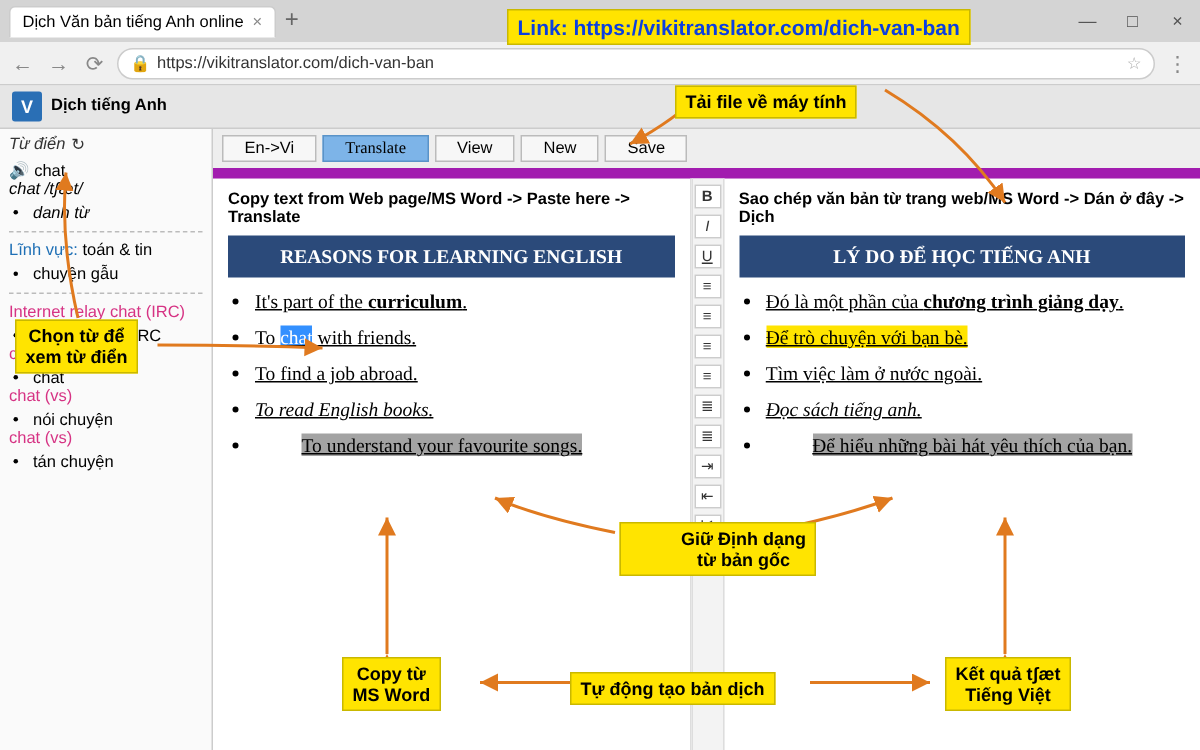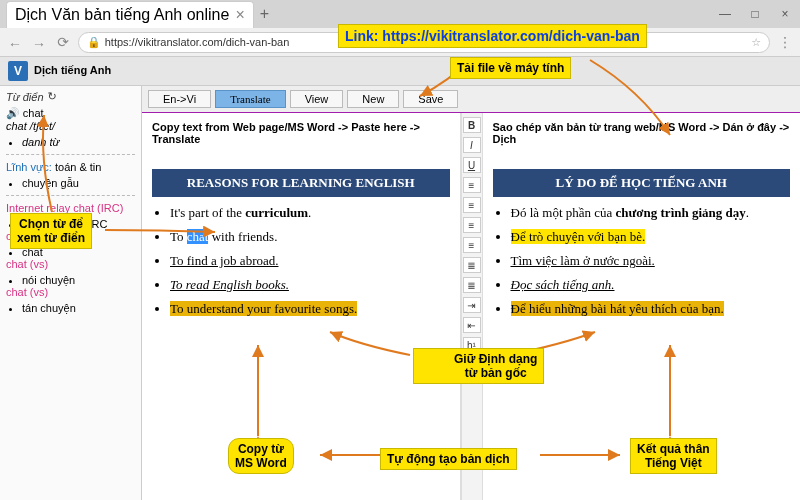--- a/index.html
+++ b/index.html
@@ -1,63 +1,63 @@
 <!DOCTYPE html>
 <html><head>
 <meta charset="utf-8">
 <style>
   * { box-sizing: border-box; margin: 0; padding: 0; }
   body { font-family: Arial, sans-serif; font-size: 12px; background: #fff; width: 800px; height: 500px; overflow: hidden; position: relative; }
   .browser-chrome { background: #e8e8e8; border-bottom: 1px solid #ccc; }
   .tab-bar { display: flex; align-items: center; height: 28px; background: #d4d4d4; }
-  .tab { background: #fff; border: 1px solid #ccc; border-bottom: none; border-radius: 4px 4px 0 0; padding: 4px 8px; margin-left: 6px; display: flex; align-items: center; gap: 6px; font-size: 16px; }
+  .tab { background: #fff; border: 1px solid #ccc; border-bottom: none; border-radius: 4px 4px 0 0; padding: 4px 8px; margin-left: 6px; display: flex; align-items: center; gap: 6px; font-size: 11px; }
   .tab .close { color: #888; cursor: pointer; }
   .newtab { margin-left: 6px; color: #666; font-size: 16px; }
   .win-controls { margin-left: auto; display: flex; }
   .win-controls div { width: 30px; text-align: center; color: #555; font-size: 12px; }
   .addr-bar { display: flex; align-items: center; height: 28px; padding: 0 6px; gap: 6px; background: #f0f0f0; }
   .nav-btn { color: #888; font-size: 14px; width: 18px; text-align: center; }
   .addr-input { flex: 1; border: 1px solid #ccc; border-radius: 12px; padding: 3px 8px; font-size: 11px; color: #333; background: #fff; display:flex; align-items:center; gap:4px;}
   .addr-input .lock { color:#2a7; }
   .addr-input .star { margin-left:auto; color:#aaa; }
   .page-header { display: flex; align-items: center; gap: 6px; padding: 4px 8px; background: #e6e6e6; border-bottom: 1px solid #ccc; }
   .logo { width: 20px; height: 20px; background: #2a6fb5; color: #fff; font-weight: bold; display: flex; align-items: center; justify-content: center; border-radius: 2px; }
   .page-title { font-size: 11px; line-height: 1.2; }
   .page-title b { font-weight: bold; }
   .main { display: flex; height: calc(500px - 28px - 28px - 30px); }
   .sidebar { width: 142px; border-right: 1px solid #ccc; padding: 4px 6px; font-size: 11px; overflow: hidden; background:#fafafa;}
-  .dict-header { display: flex; align-items: center; gap: 4px; color: #333; font-style: italic; }
+  .dict-header { display: flex; align-items: flex-start; gap: 4px; color: #333; font-style: italic; }
   .dict-header .refresh { font-style: normal; }
   .word-block { margin-top: 4px; }
   .word-block .speaker { font-size: 11px; }
   .word-block .phon { font-style: italic; }
   .sidebar ul { list-style: disc; margin-left: 16px; margin-top: 4px; }
   .sidebar ul ul { list-style: circle; margin-left: 12px; }
   .sidebar .pos { font-style: italic; }
   .sidebar .sense { color: #8b1a1a; }
   .sidebar hr { border: none; border-top: 1px dashed #bbb; margin: 6px 0; }
   .domain-label { color: #1e6fb5; }
   .pink { color: #d63384; }
   .content { flex: 1; display: flex; flex-direction: column; }
-  .toolbar { display: flex; gap: 4px; padding: 4px 6px; background: #eee; border-bottom: 1px solid #a21caf; }
+  .toolbar { display: flex; gap: 4px; padding: 4px 6px; background: #eee; border-bottom: 7px solid #a21caf; }
   .tbtn { border: 1px solid #bbb; background: #f7f7f7; padding: 2px 14px; font-size: 11px; cursor: pointer; }
   .tbtn.active { background: #7db4e8; border-color: #5a93c8; font-family: Liberation Serif, serif; }
   .panes { flex: 1; display: flex; position: relative; }
   .pane { flex: 1; padding: 8px 10px; border-right: 1px solid #ddd; overflow: hidden; }
   .pane:last-child { border-right: none; }
   .midbar { width: 22px; background: #f3f3f3; border-left: 1px solid #ddd; border-right: 1px solid #ddd; display: flex; flex-direction: column; align-items: center; padding: 4px 0; gap: 4px; }
   .midbar div { width: 18px; height: 16px; font-size: 10px; text-align: center; line-height: 16px; color: #333; border: 1px solid #ccc; background: #fff; cursor: pointer; }
-  .pane-hint { font-size: 11px; font-weight: bold; margin-bottom: 24px; }
+  .pane-hint { font-size: 11px; font-weight: bold; margin-bottom: 6px; }
   .doc-title { background: #2b4a7a; color: #fff; text-align: center; padding: 6px 4px; font-family: Georgia, serif; font-weight: bold; font-size: 13px; margin-bottom: 8px; }
   .doc-list { list-style: disc; margin-left: 18px; font-family: Georgia, serif; font-size: 13px; }
-  .doc-list li { margin: 8px 0; }
+  .doc-list li { margin: 8px 0; text-decoration: underline; }
   .sel { background: #3390ff; color: #fff; }
   .ul { text-decoration: underline; }
   .it { font-style: italic; }
-  .hl-green { background: #eab308; }
+  .hl-green { background: #a3a3a3; margin-left: 31px; }
   .hl-yellow { background: #ffe400; }
 
   
   .callout { position: absolute; background: #ffe400; border: 1px solid #c9b800; padding: 3px 6px; font-size: 12px; font-weight: bold; color: #000; white-space: nowrap; z-index: 50; }
   .callout.blue-text { color: #0b3fe0; background: #ffe400; }
   svg.arrows { position: absolute; top: 0; left: 0; width: 800px; height: 500px; pointer-events: none; z-index: 40; }
 </style>
 </head>
 <body>
 
@@ -181,36 +181,36 @@
           <li><span class="hl-yellow">Để trò chuyện với bạn bè.</span></li>
           <li class="ul">Tìm việc làm ở nước ngoài.</li>
           <li class="ul it">Đọc sách tiếng anh.</li>
           <li><span class="hl-green">Để hiểu những bài hát yêu thích của bạn.</span></li>
         </ul>
       </div>
     </div>
   </div>
 </div>
 
-<div class="callout blue-text" style="top:24px; left:338px; font-size:14px;">
+<div class="callout blue-text" style="top:6px; left:338px; font-size:14px;">
   <span>Link: </span><span>https://vikitranslator.com/dich-van-ban</span>
 </div>
 <div class="callout" style="top:57px; left:450px;">Tải file về máy tính</div>
 <div class="callout" style="top:213px; left:10px; text-align:center;">
   <span>Chọn từ để</span><br><span>xem từ điển</span>
 </div>
 <div class="callout" style="top:348px; left:413px; text-align:center;padding-left:40px;">
   <span>Giữ Định dạng</span><br><span>từ bản gốc</span>
 </div>
-<div class="callout" style="top:438px; left:228px; text-align:center;border-radius:11px;">
+<div class="callout" style="top:438px; left:228px; text-align:center;">
   <span>Copy từ</span><br><span>MS Word</span>
 </div>
 <div class="callout" style="top:448px; left:380px;">Tự động tạo bản dịch</div>
 <div class="callout" style="top:438px; left:630px; text-align:center;">
-  <span>Kết quả thân</span><br><span>Tiếng Việt</span>
+  <span>Kết quả tʃæt</span><br><span>Tiếng Việt</span>
 </div>
 
 <svg class="arrows">
   <defs>
     <marker id="ah" markerWidth="8" markerHeight="8" refX="6" refY="3" orient="auto">
       <path d="M0,0 L6,3 L0,6 Z" fill="#e07a1f"></path>
     </marker>
   </defs>
   <g stroke="#e07a1f" stroke-width="2" fill="none" marker-end="url(#ah)">
     <path d="M470,60 Q450,80 420,96"></path>

